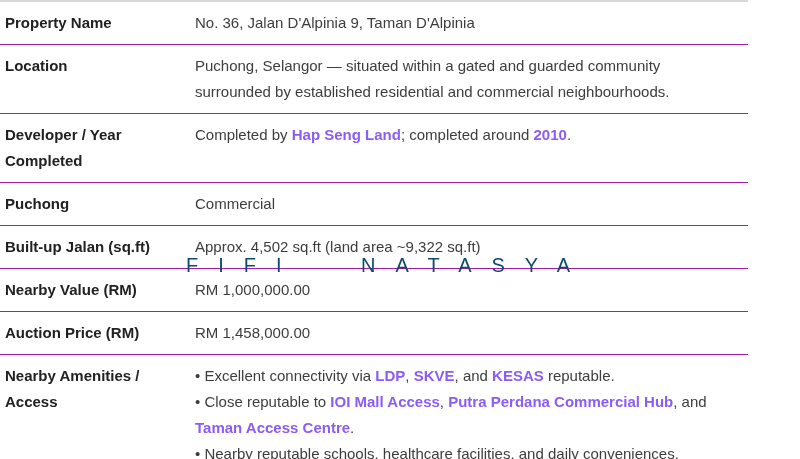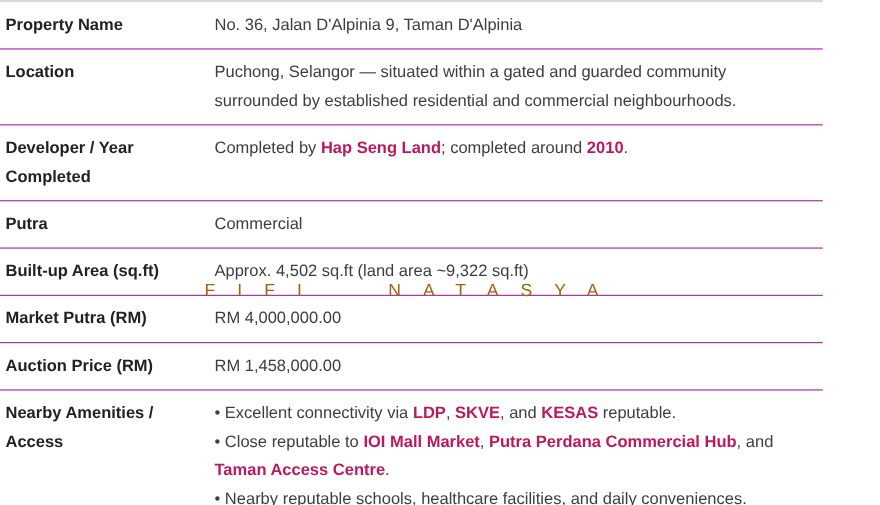--- a/index.html
+++ b/index.html
@@ -46,32 +46,32 @@
     padding: 8px 10px 8px 5px;
     line-height: 26px;
     color: #3d3d3d;
   }
   .prop-value p {
     margin: 0;
     padding: 0;
   }
   .prop-value .b {
     font-weight: 700;
-    color: #be185d;
+    color: #8b5cf6;
     margin-top: 48px;
   }
   .watermark {
     position: absolute;
     left: 186px;
     top: 252px;
-    font-size: 16px;
+    font-size: 20px;
     line-height: 26px;
     letter-spacing: 20px;
     word-spacing: 34px;
-    color: #a16207;
+    color: #0c4a6e;
     white-space: nowrap;
     pointer-events: none;
     z-index: 5;
     font-weight: 400;
   }
 </style>
 </head>
 <body>
 
 <div class="page">
@@ -88,46 +88,46 @@
           <p><span>Puchong, Selangor — situated within a gated and guarded community surrounded by established residential and commercial neighbourhoods.</span></p>
         </div>
       </div>
       <div class="prop-row">
         <div class="prop-label">Developer / Year Completed</div>
         <div class="prop-value">
           <p><span>Completed by </span><span class="b">Hap Seng Land</span><span>; completed around </span><span class="b">2010</span><span>.</span></p>
         </div>
       </div>
       <div class="prop-row">
-        <div class="prop-label">Putra</div>
+        <div class="prop-label">Puchong</div>
         <div class="prop-value">
           <p><span>Commercial</span></p>
         </div>
       </div>
       <div class="prop-row">
-        <div class="prop-label">Built-up Area (sq.ft)</div>
+        <div class="prop-label">Built-up Jalan (sq.ft)</div>
         <div class="prop-value">
           <p><span>Approx. 4,502 sq.ft (land area ~9,322 sq.ft)</span></p>
         </div>
       </div>
       <div class="prop-row">
-        <div class="prop-label">Market Putra (RM)</div>
+        <div class="prop-label">Nearby Value (RM)</div>
         <div class="prop-value">
-          <p><span>RM 4,000,000.00</span></p>
+          <p><span>RM 1,000,000.00</span></p>
         </div>
       </div>
       <div class="prop-row">
         <div class="prop-label">Auction Price (RM)</div>
         <div class="prop-value">
           <p><span>RM 1,458,000.00</span></p>
         </div>
       </div>
       <div class="prop-row">
         <div class="prop-label">Nearby Amenities / Access</div>
         <div class="prop-value">
           <p><span>• Excellent connectivity via </span><span class="b">LDP</span><span>, </span><span class="b">SKVE</span><span>, and </span><span class="b">KESAS</span><span> reputable.</span></p>
-          <p><span>• Close reputable to </span><span class="b">IOI Mall Market</span><span>, </span><span class="b">Putra Perdana Commercial Hub</span><span>, and </span><span class="b">Taman Access Centre</span><span>.</span></p>
+          <p><span>• Close reputable to </span><span class="b">IOI Mall Access</span><span>, </span><span class="b">Putra Perdana Commercial Hub</span><span>, and </span><span class="b">Taman Access Centre</span><span>.</span></p>
           <p><span>• Nearby reputable schools, healthcare facilities, and daily conveniences.</span></p>
         </div>
       </div>
     </div>
   <div class="watermark">FIFI NATASYA</div>
 </div>
 
 </body></html>

